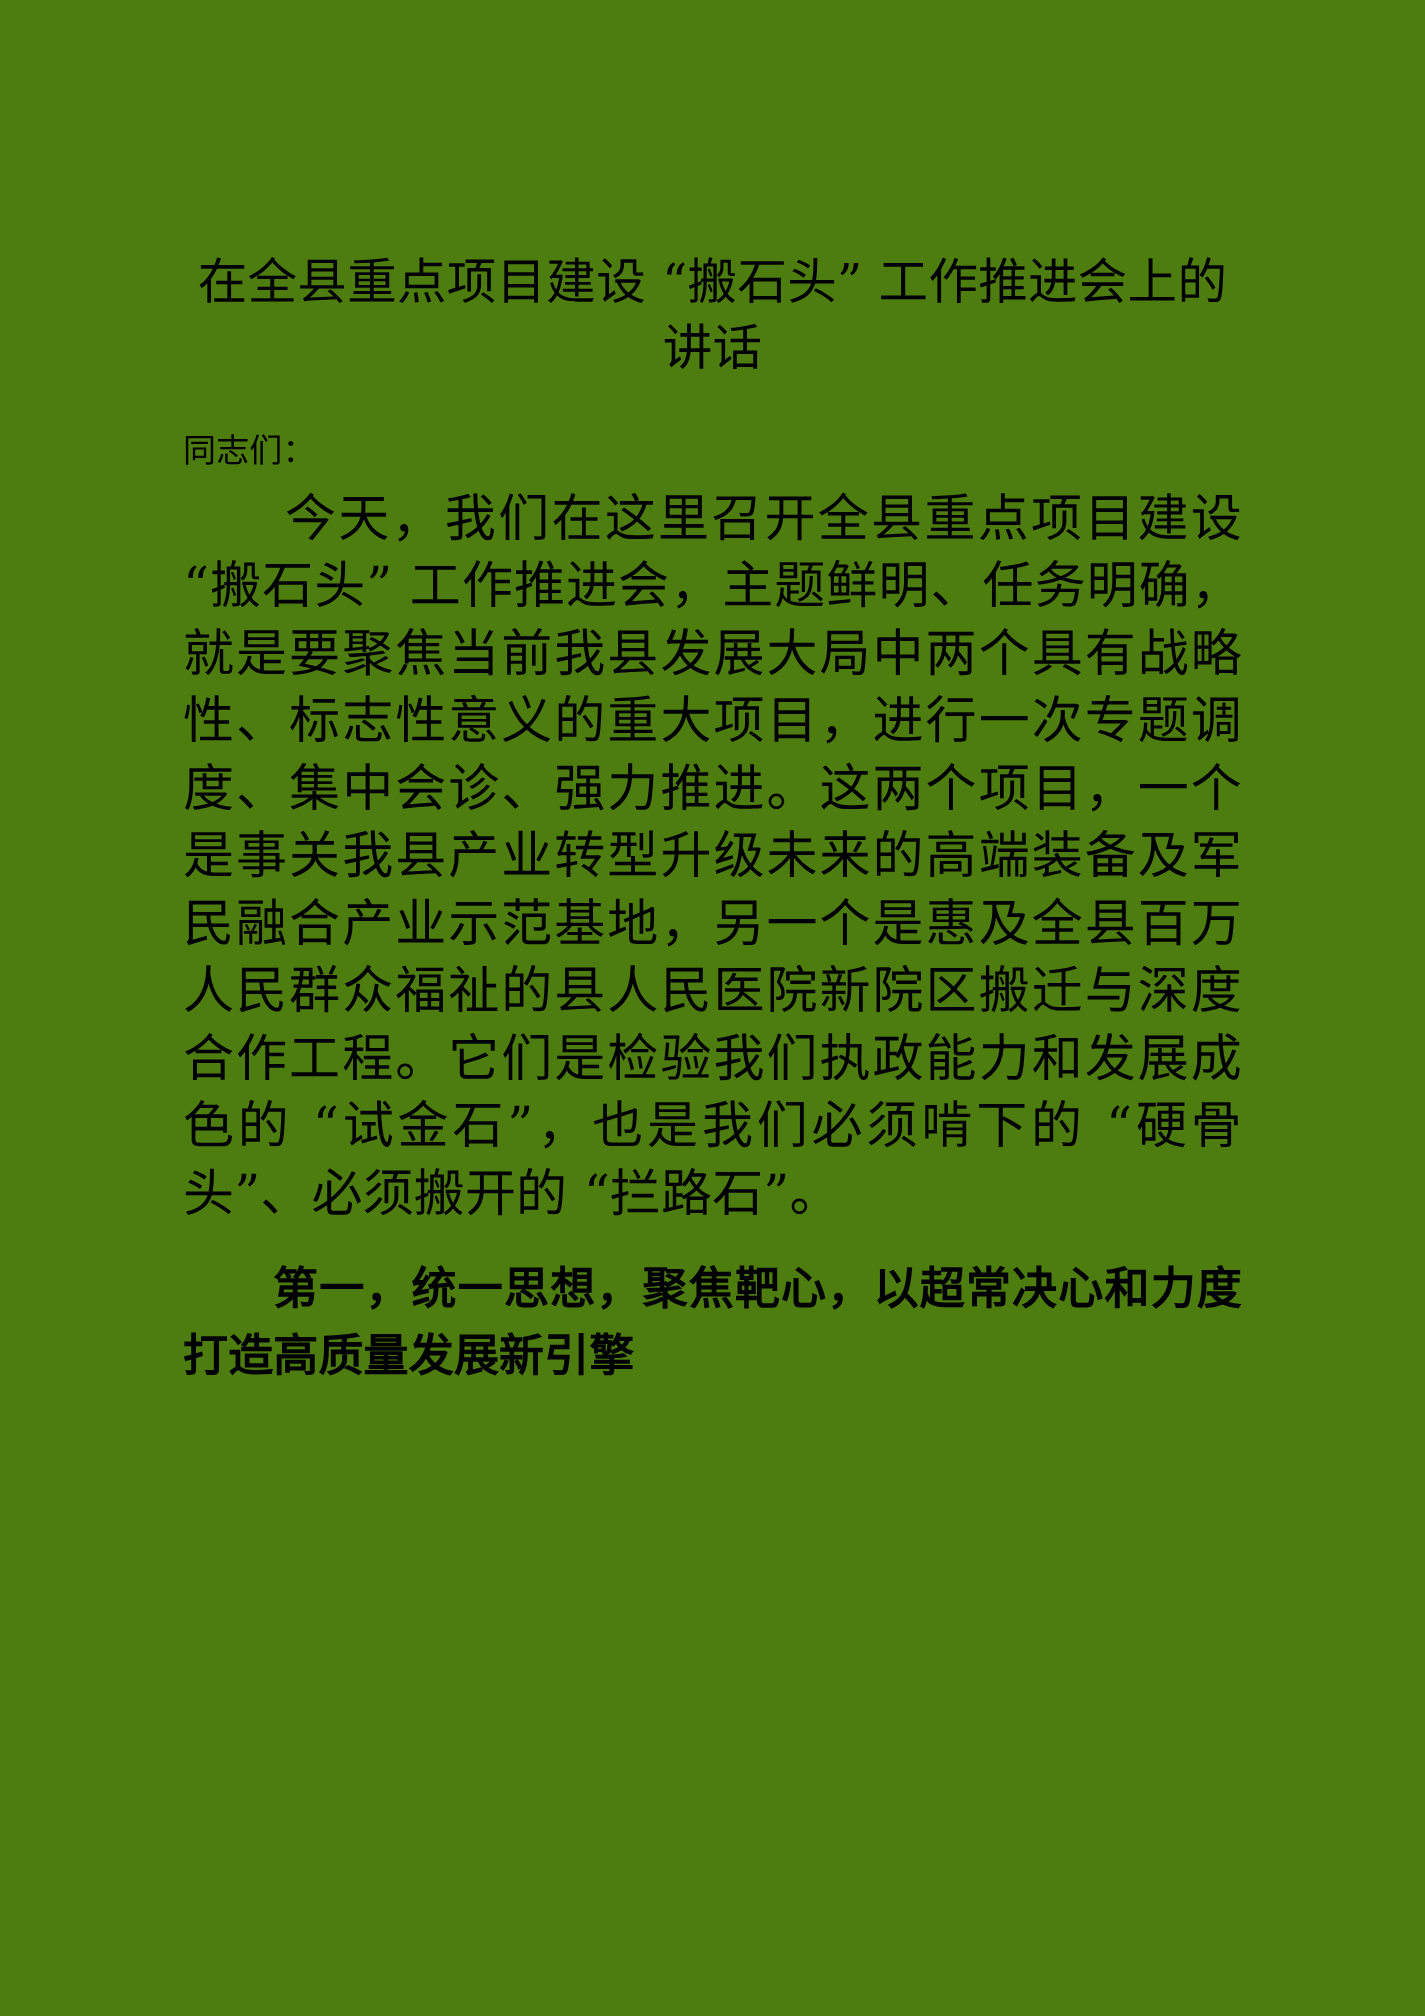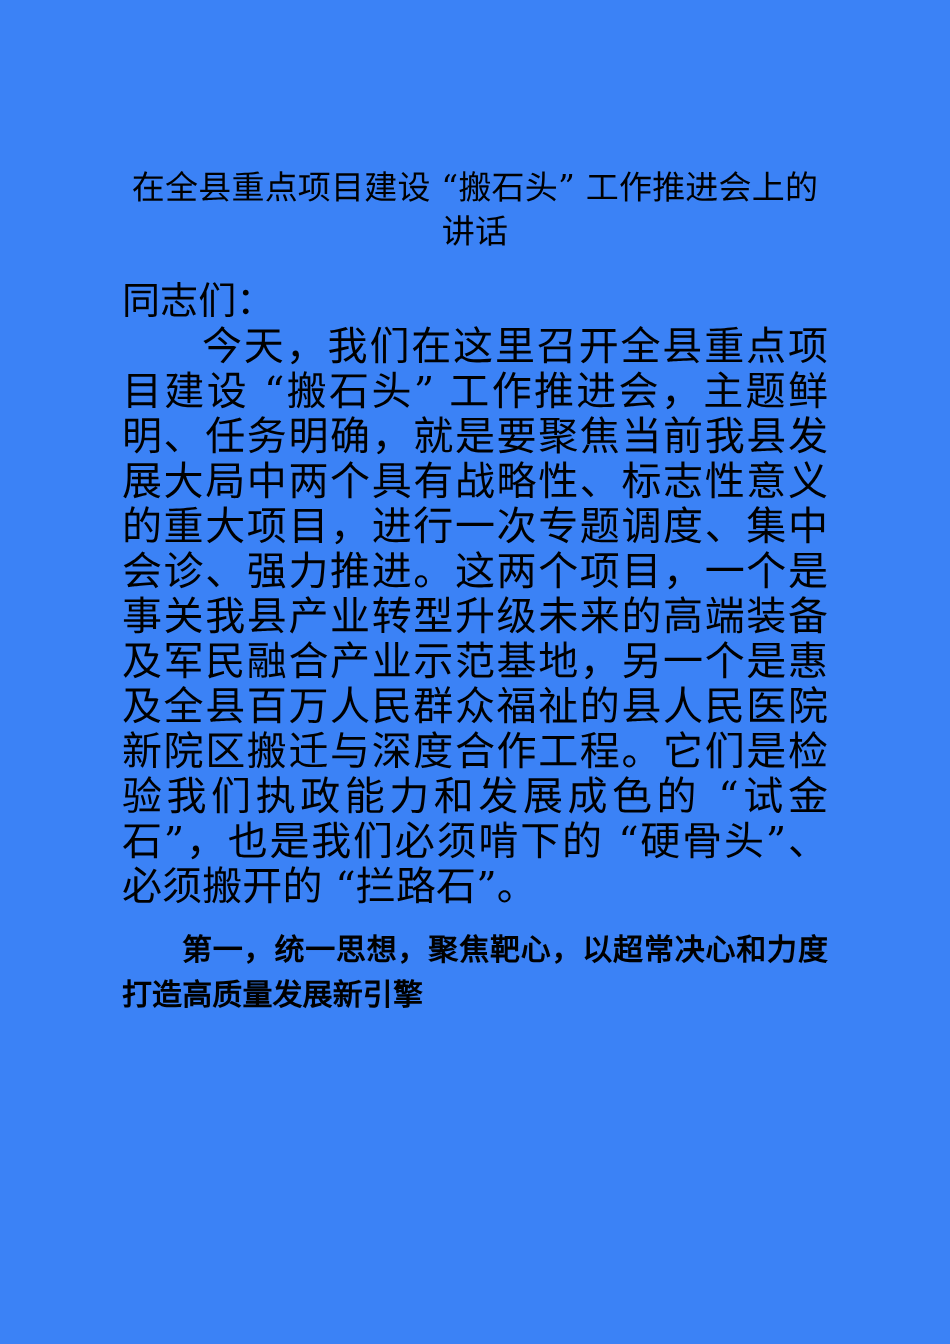--- a/index.html
+++ b/index.html
@@ -12,50 +12,50 @@
     width: 950px;
     height: 1344px;
     overflow: hidden;
     font-family: "DejaVu Serif", "Liberation Serif", serif;
     color: #000000;
   }
   .page {
     position: relative;
     width: 950px;
     height: 1344px;
-    background: #3b82f6;
+    background: #4d7c0f;
     box-sizing: border-box;
     padding: 0;
   }
   .content {
     position: absolute;
     left: 122px;
     top: 0;
     width: 706px;
   }
   .doc-title {
     font-size: 33px;
     line-height: 44px;
     font-weight: 400;
     text-align: center;
     margin: 0;
     padding-top: 166px;
     letter-spacing: 0.2px;
     font-family: "DejaVu Serif", "Liberation Serif", serif;
   }
   .salutation {
-    font-size: 38px;
+    font-size: 22px;
     line-height: 45px;
     margin: 0;
     padding-top: 25px;
     text-align: left;
     letter-spacing: 0.1px;
   }
   p.body-para {
-    font-size: 40px;
+    font-size: 34px;
     line-height: 45px;
     margin: 0;
     text-align: justify;
     text-align-last: left;
     text-indent: 2em;
     letter-spacing: 0.1px;
     word-break: break-all;
   }
   p.section-heading {
     font-size: 30px;

